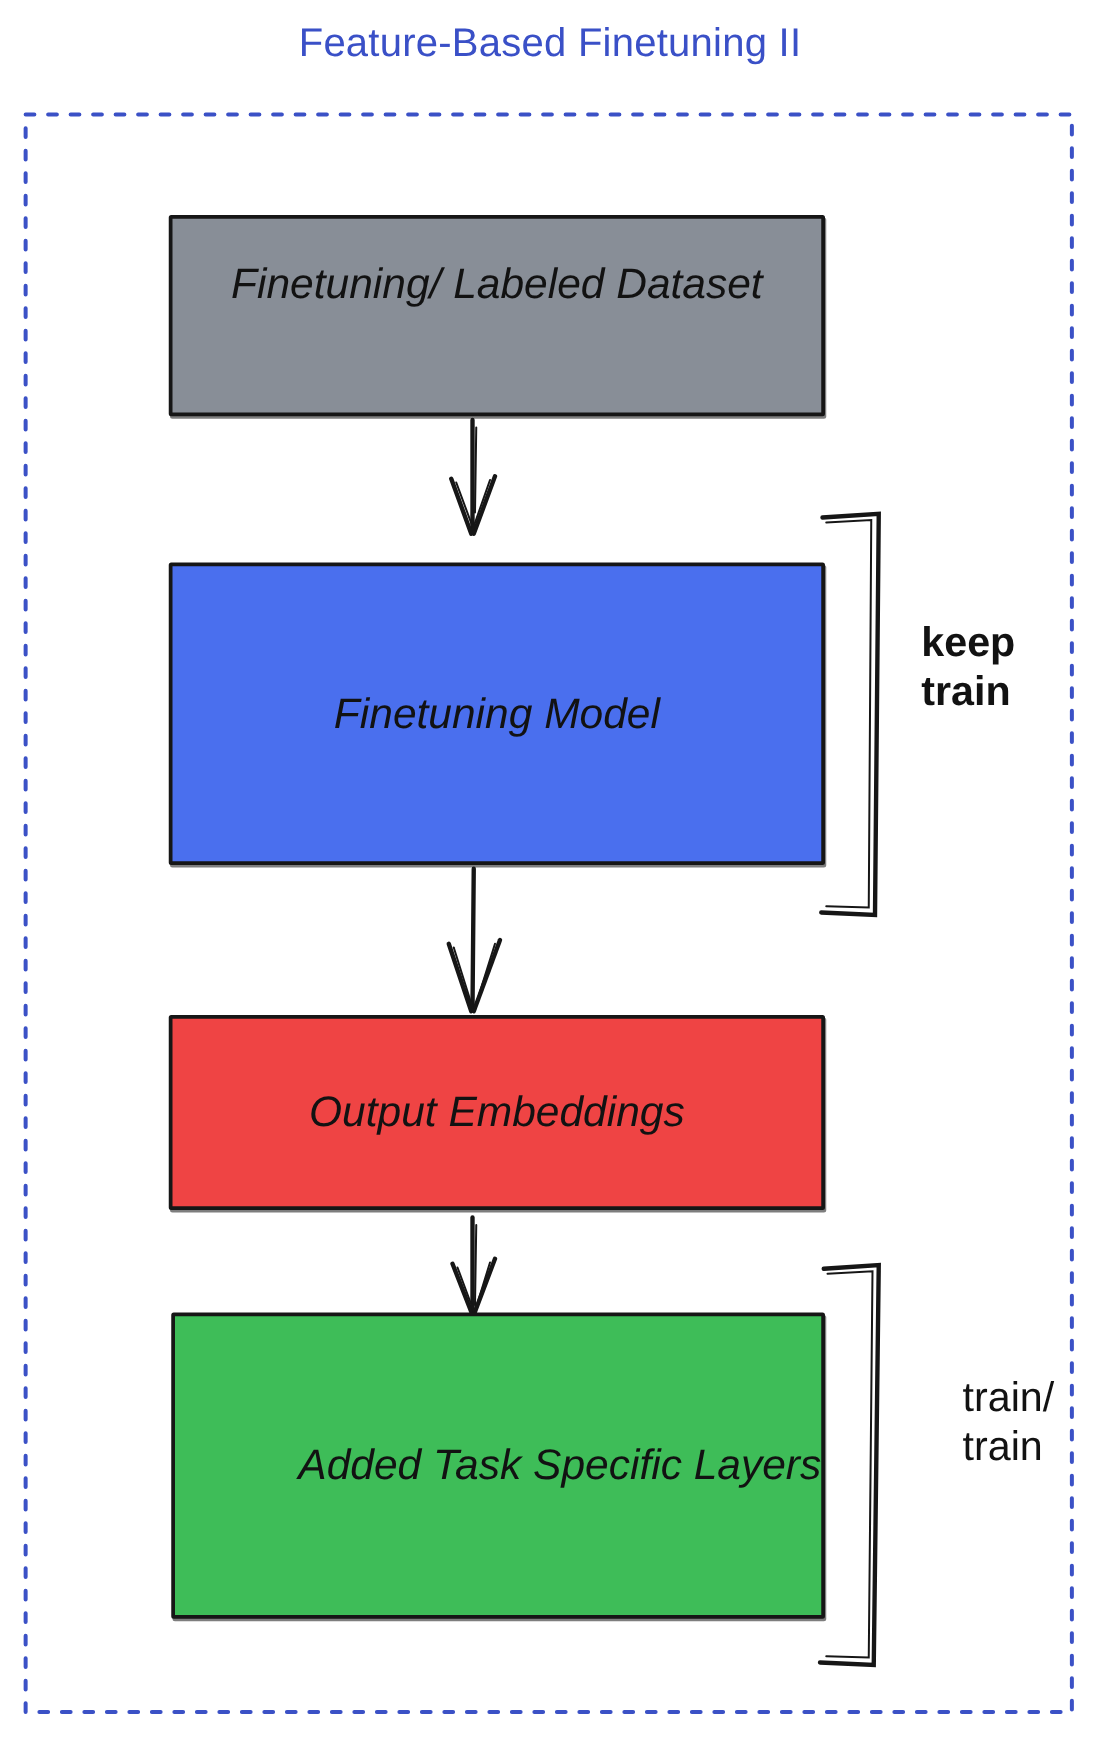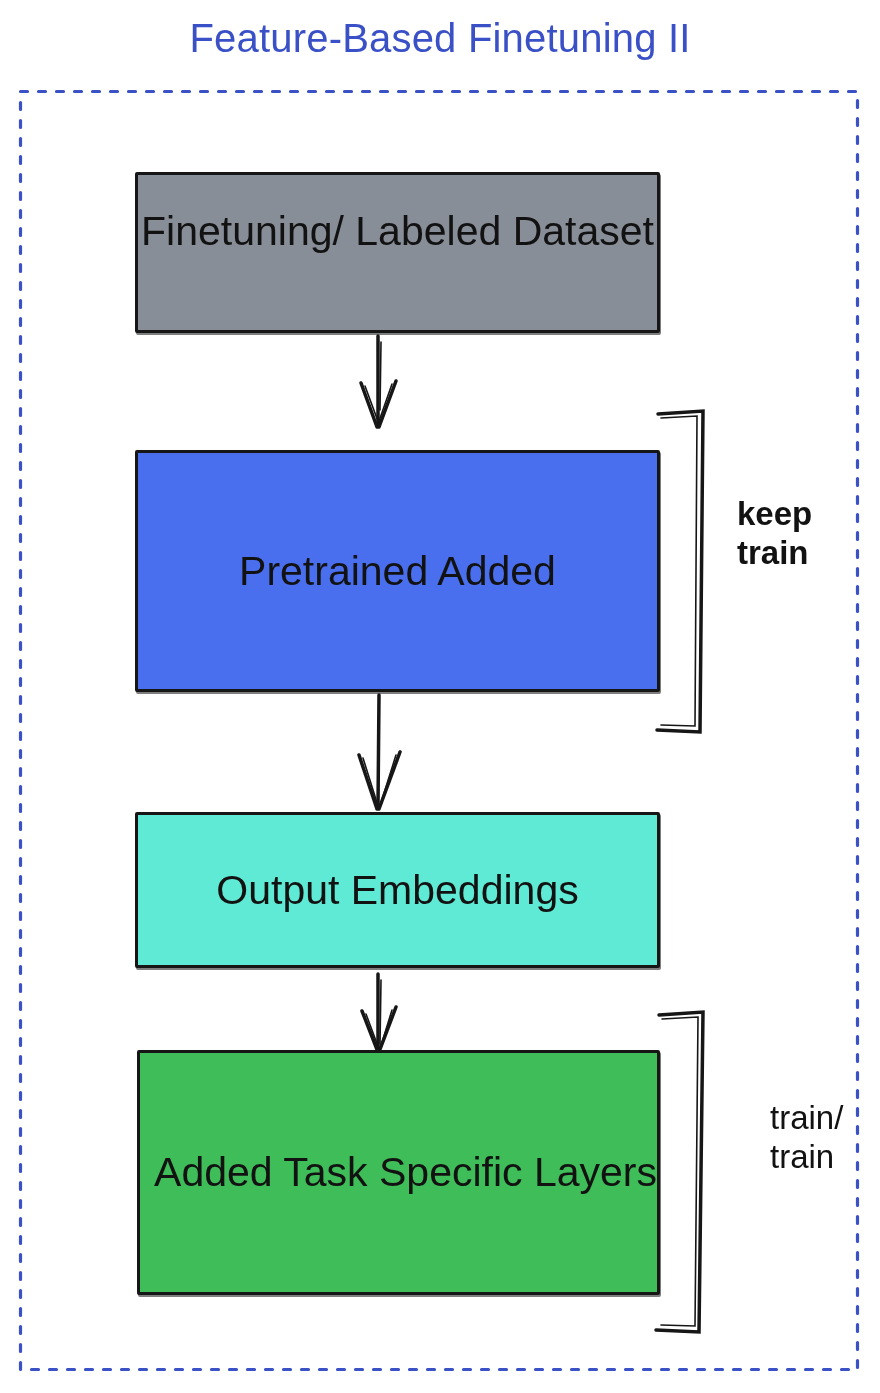--- a/index.html
+++ b/index.html
@@ -3,21 +3,21 @@
 <meta charset="utf-8">
 <style>
   * { margin: 0; padding: 0; box-sizing: border-box; }
   html, body { width: 880px; height: 1393px; background: #ffffff; overflow: hidden; }
   body { position: relative; font-family: "Liberation Sans", "DejaVu Sans", sans-serif; }
 
   .title {
     position: absolute;
     left: 0; top: 16px; width: 880px;
     text-align: center;
-    font-size: 40px;
+    font-size: 32px;
     letter-spacing: 0.2px;
     font-weight: 400;
   }
 
   .overlay-svg {
     position: absolute;
     left: 0; top: 0;
     width: 880px; height: 1393px;
     pointer-events: none;
   }
@@ -25,23 +25,24 @@
   .box {
     position: absolute;
     border: 3px solid #161616;
     border-radius: 2px;
     display: flex;
     align-items: center;
     justify-content: center;
     box-shadow: 1px 2px 0 rgba(20,20,20,0.55);
   }
   .box .box-label {
-    font-size: 41px;
+    font-size: 34px;
     color: #121212;
     white-space: nowrap;
+    font-style: italic;
   }
   .box-dataset   { left: 135px; top: 172px; width: 525px; height: 161px; align-items: flex-start; padding-top: 33px; }
   .box-pretrained{ left: 135px; top: 450px; width: 525px; height: 242px; }
   .box-embeddings{ left: 135px; top: 812px; width: 525px; height: 156px; }
   .box-layers    { left: 137px; top: 1050px; width: 523px; height: 245px; }
 
   .side-note {
     position: absolute;
     font-size: 33px;
     line-height: 39px;
@@ -96,24 +97,24 @@
     <path d="M659 1015 L703 1012 L699 1332 L656 1330" stroke-width="3.5"></path>
     <path d="M662 1019 L698 1017 L695 1326 L661 1325" stroke-width="1.6"></path>
   </g>
 </svg>
 
 <div class="box box-dataset" style="background-color: rgb(136, 142, 151);">
   <span class="box-label">Finetuning/ Labeled Dataset</span>
 </div>
 
 <div class="box box-pretrained" style="background-color: rgb(74, 111, 238);">
-  <span class="box-label">Pretrained Added</span>
+  <span class="box-label">Finetuning Model</span>
 </div>
 
-<div class="box box-embeddings" style="background-color: #5eead4;">
+<div class="box box-embeddings" style="background-color: #ef4444;">
   <span class="box-label">Output Embeddings</span>
 </div>
 
 <div class="box box-layers" style="background-color: rgb(62, 189, 88); justify-content: flex-end;">
   <span class="box-label">Added Task Specific Layers</span>
 </div>
 
 <div class="side-note note-keep-frozen">
   <span>keep</span>
   <span>train</span>

